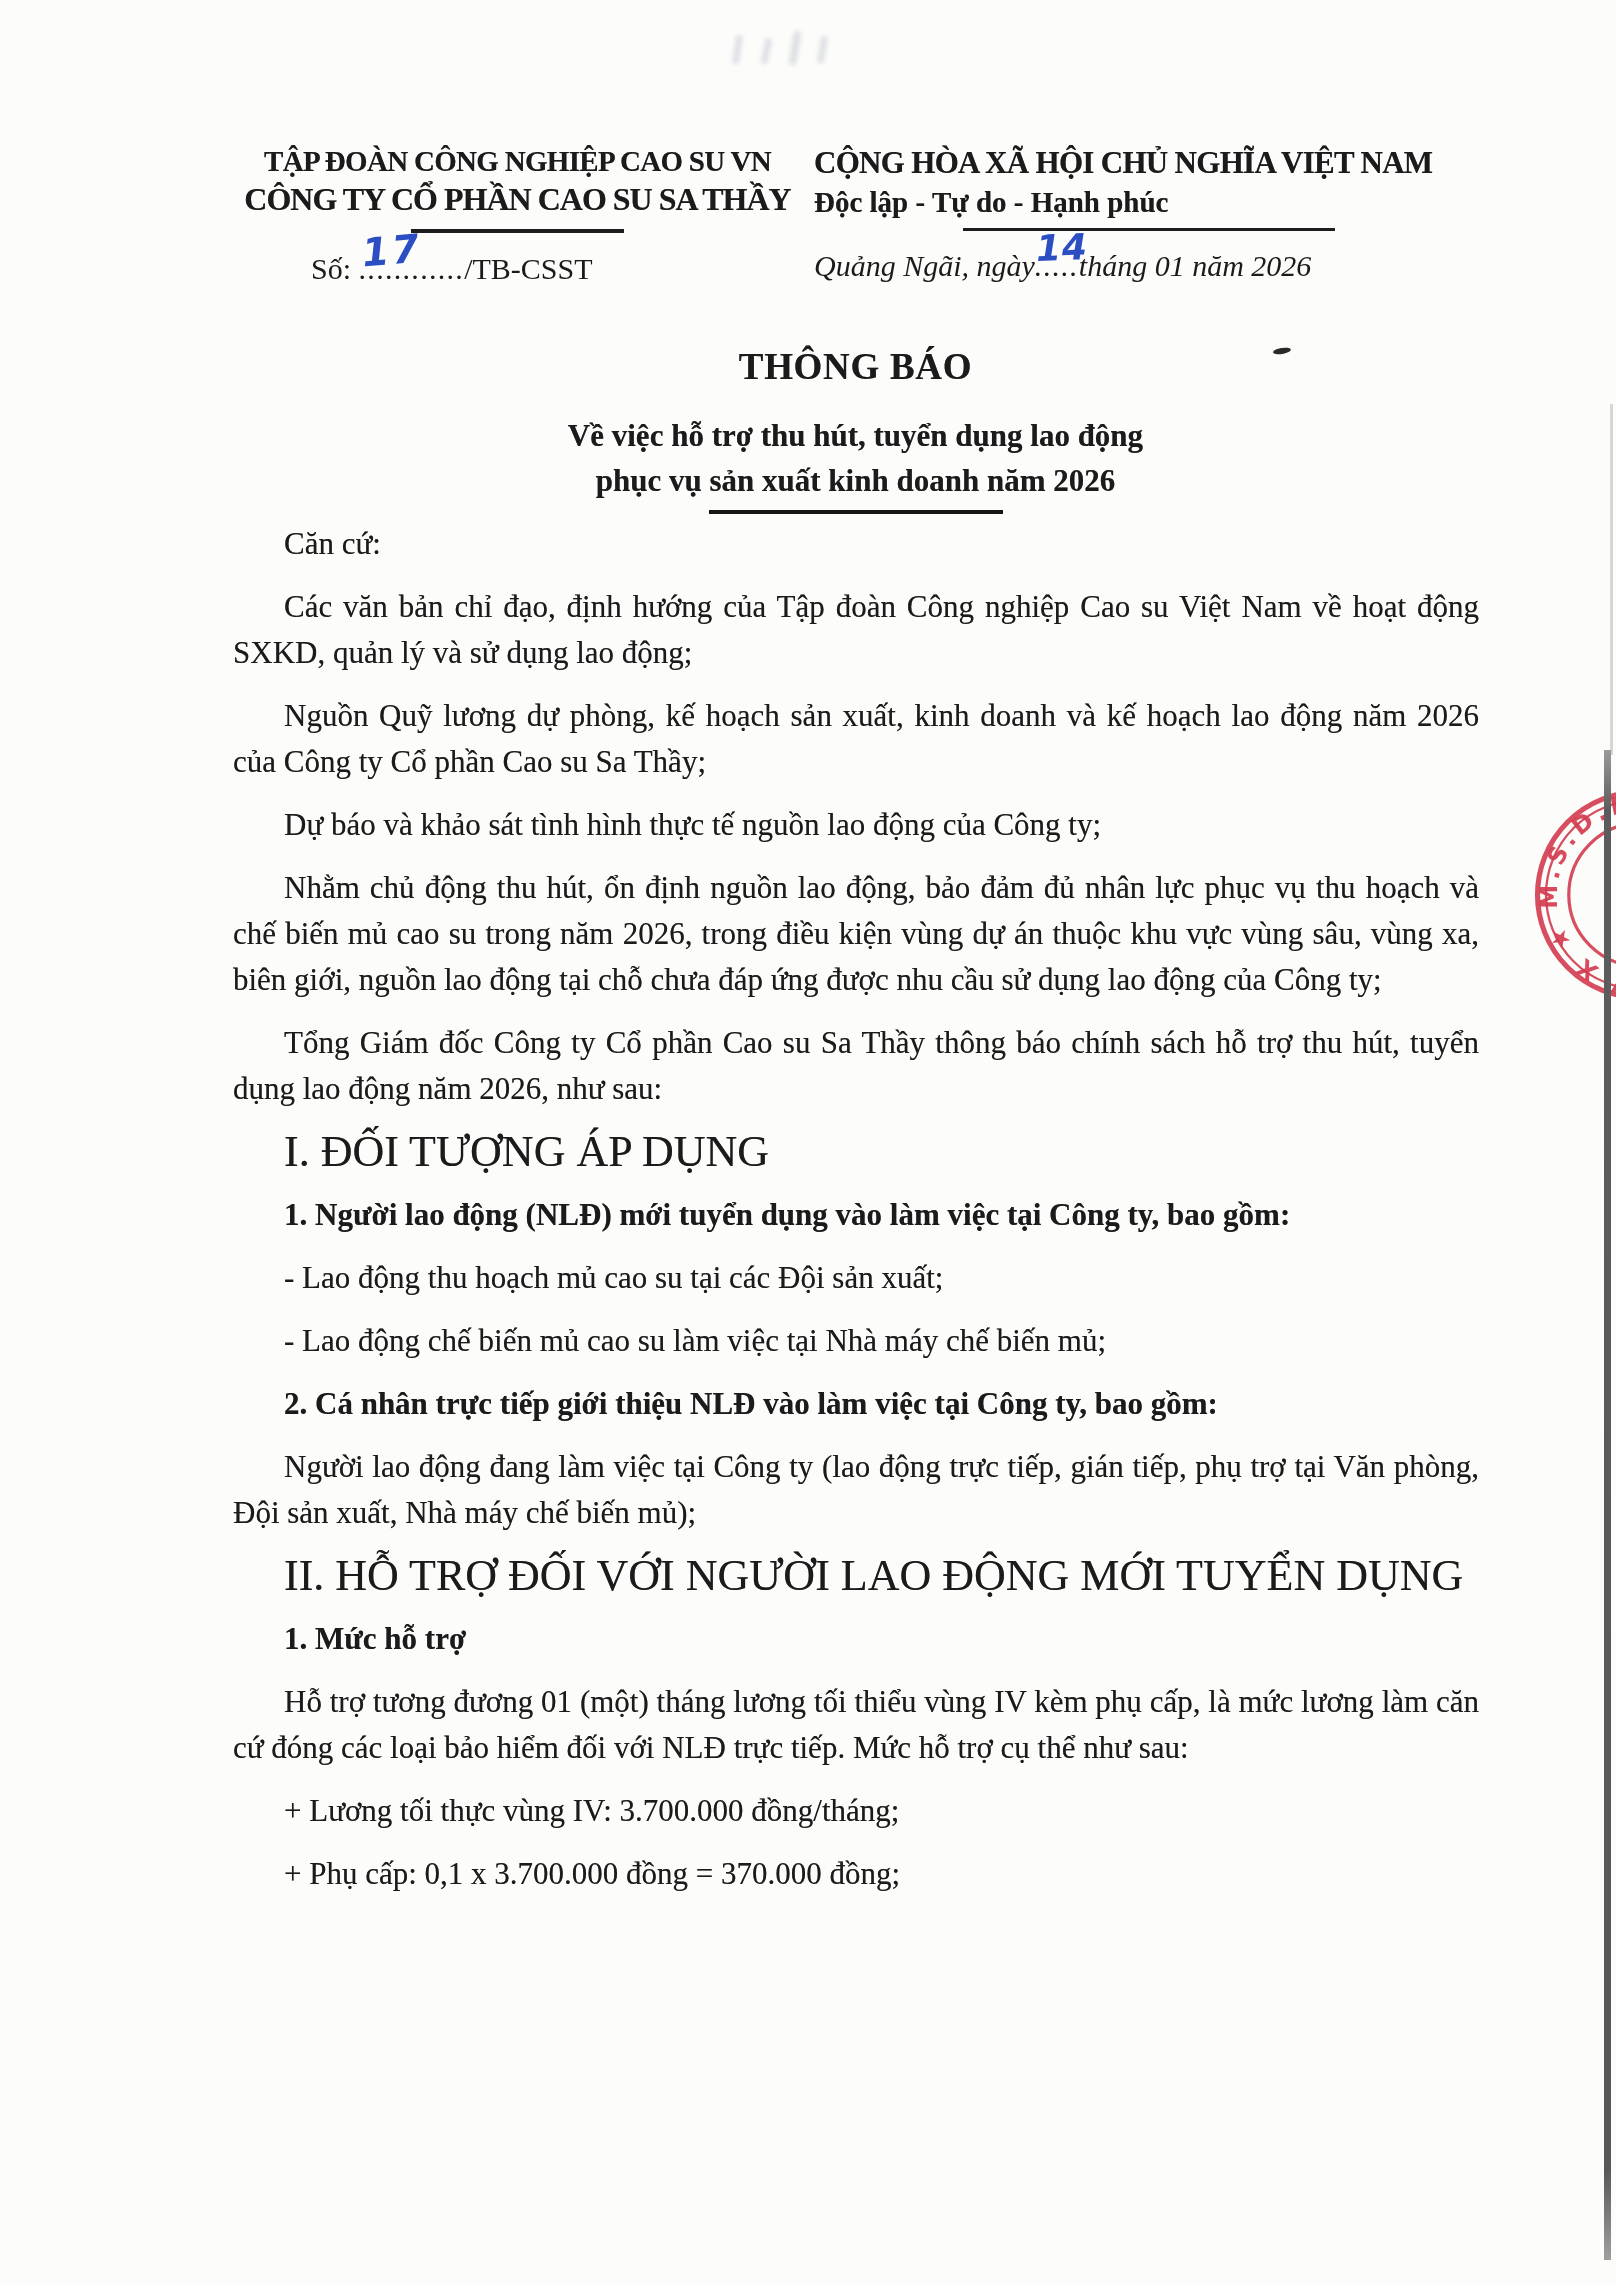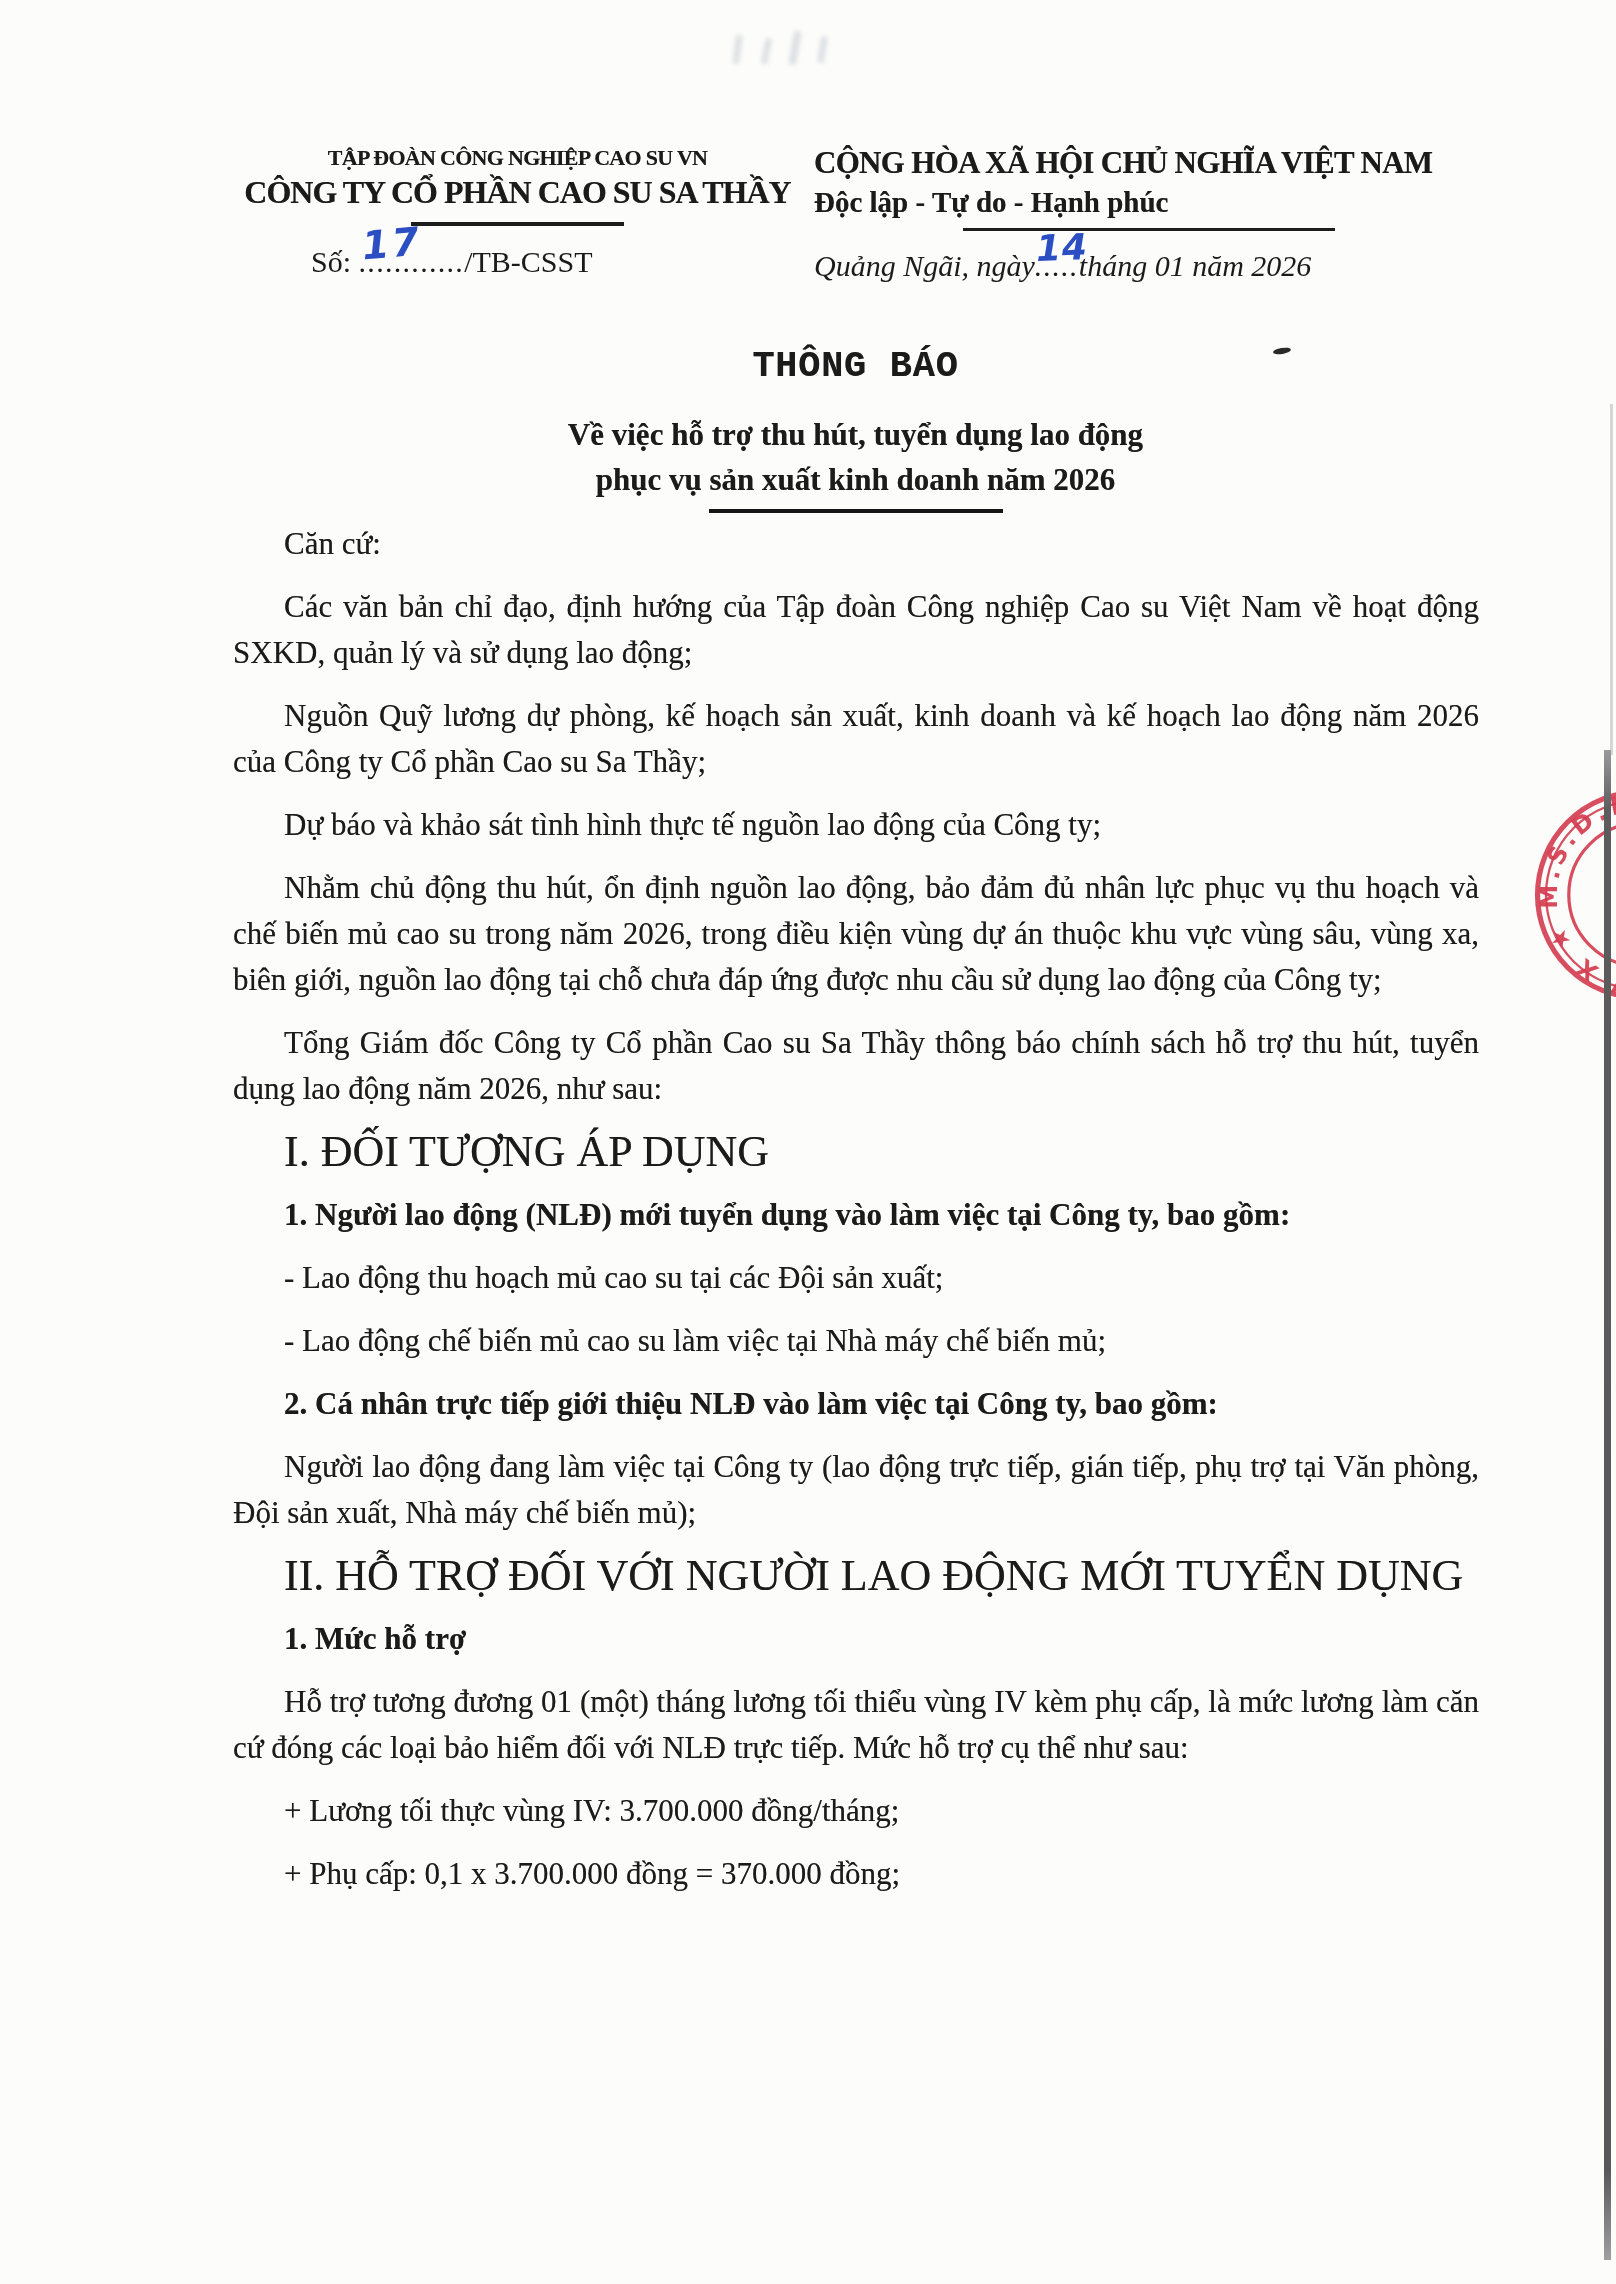--- a/index.html
+++ b/index.html
@@ -5,42 +5,42 @@
   html,body{margin:0;padding:0;}
   body{
     width:1617px;height:2284px;position:relative;overflow:hidden;
     background:#fcfcfa;
     font-family:"Liberation Serif","DejaVu Serif",serif;
     color:#1b1b1b;
   }
   .page{position:absolute;inset:0;}
   
   .header-left{position:absolute;left:228px;top:145px;width:579px;text-align:center;}
-  .header-left .l1{font-size:22px;font-weight:bold;letter-spacing:-0.7px;white-space:nowrap;}
+  .header-left .l1{font-size:29px;font-weight:bold;letter-spacing:-0.7px;white-space:nowrap;}
   .header-left .l2{font-size:32px;font-weight:bold;letter-spacing:-1px;margin-top:2.6px;white-space:nowrap;}
   .header-left .rule{width:213px;height:3.3px;background:#1d1d1d;margin:11.7px auto 0;}
   .so-line{margin-top:19.5px;font-size:30px;text-align:left;padding-left:83px;white-space:nowrap;}
 
   .header-right{position:absolute;left:814px;top:145px;width:670px;}
   .header-right .l1{font-size:31px;font-weight:bold;letter-spacing:-0.7px;white-space:nowrap;}
   .header-right .l2{font-size:29px;font-weight:bold;margin-top:5.2px;white-space:nowrap;}
   .header-right .rule{width:372px;height:3.3px;background:#1d1d1d;margin:9px auto 0;}
   .date-line{margin-top:18px;font-size:30px;font-style:italic;white-space:nowrap;}
 
   .dots-wrap{display:inline-block;position:relative;letter-spacing:1.3px;}
   .hand-num{
     position:absolute;font-family:"DejaVu Sans",sans-serif;font-weight:bold;font-style:italic;
     color:#2b4ec2;line-height:1;
   }
   .hand-so{font-size:39px;top:-21px;left:3.9px;transform:rotate(-5deg);letter-spacing:2.6px;}
   .hand-date{font-size:36px;top:-19.5px;left:1.3px;transform:rotate(-2deg);letter-spacing:0.7px;}
 
   
   .title-block{position:absolute;left:234px;top:345px;width:1243px;text-align:center;}
-  .title-main{font-size:37px;font-weight:bold;letter-spacing:0.7px;font-family:Liberation Mono, monospace;}
+  .title-main{font-size:37px;font-weight:bold;letter-spacing:0.7px;}
   .title-sub{margin-top:26px;font-size:31px;font-weight:bold;line-height:1.44;}
   .title-rule{width:294px;height:4.6px;background:#161616;margin:6.5px auto 0;}
 
   
   .body-col{position:absolute;left:233px;top:521px;width:1246px;
     font-size:31px;line-height:46px;text-align:justify;
     text-shadow:0 0 0.4px rgba(25,25,25,.55);}
   .para{text-indent:51px;margin-bottom:17px;}
   .para.heading{font-weight:normal;font-size:44px;}
   .para.subheading{font-weight:bold;}

